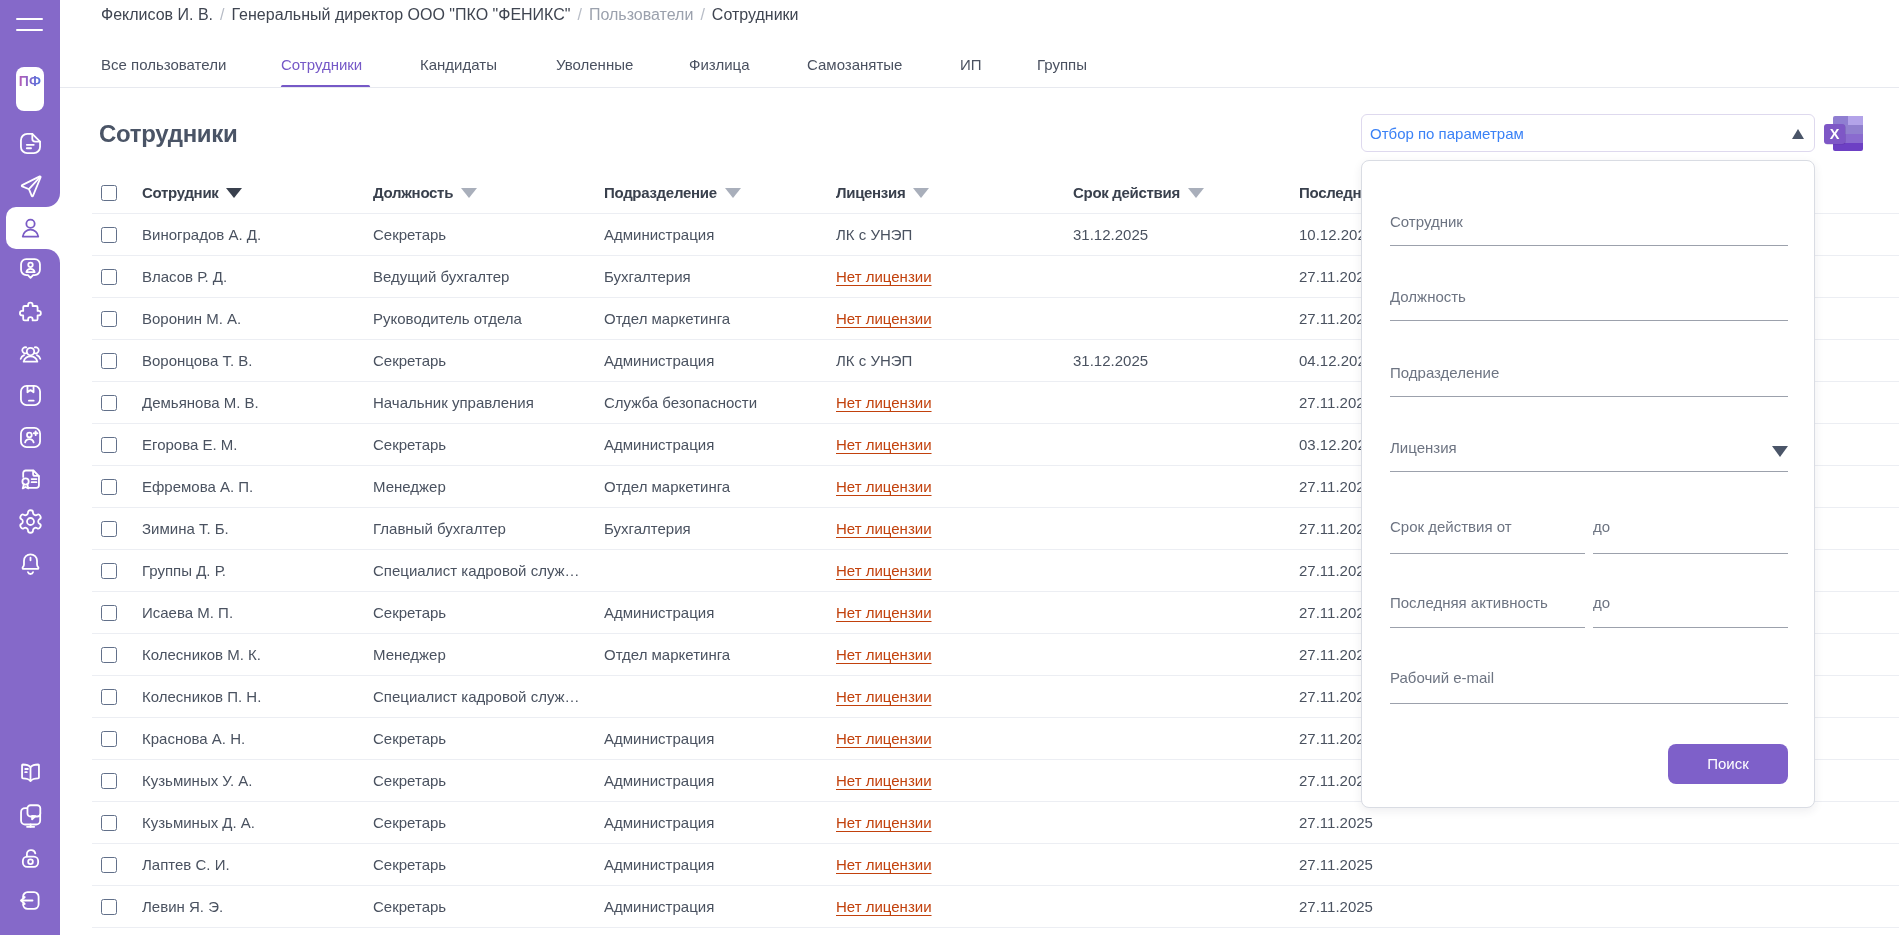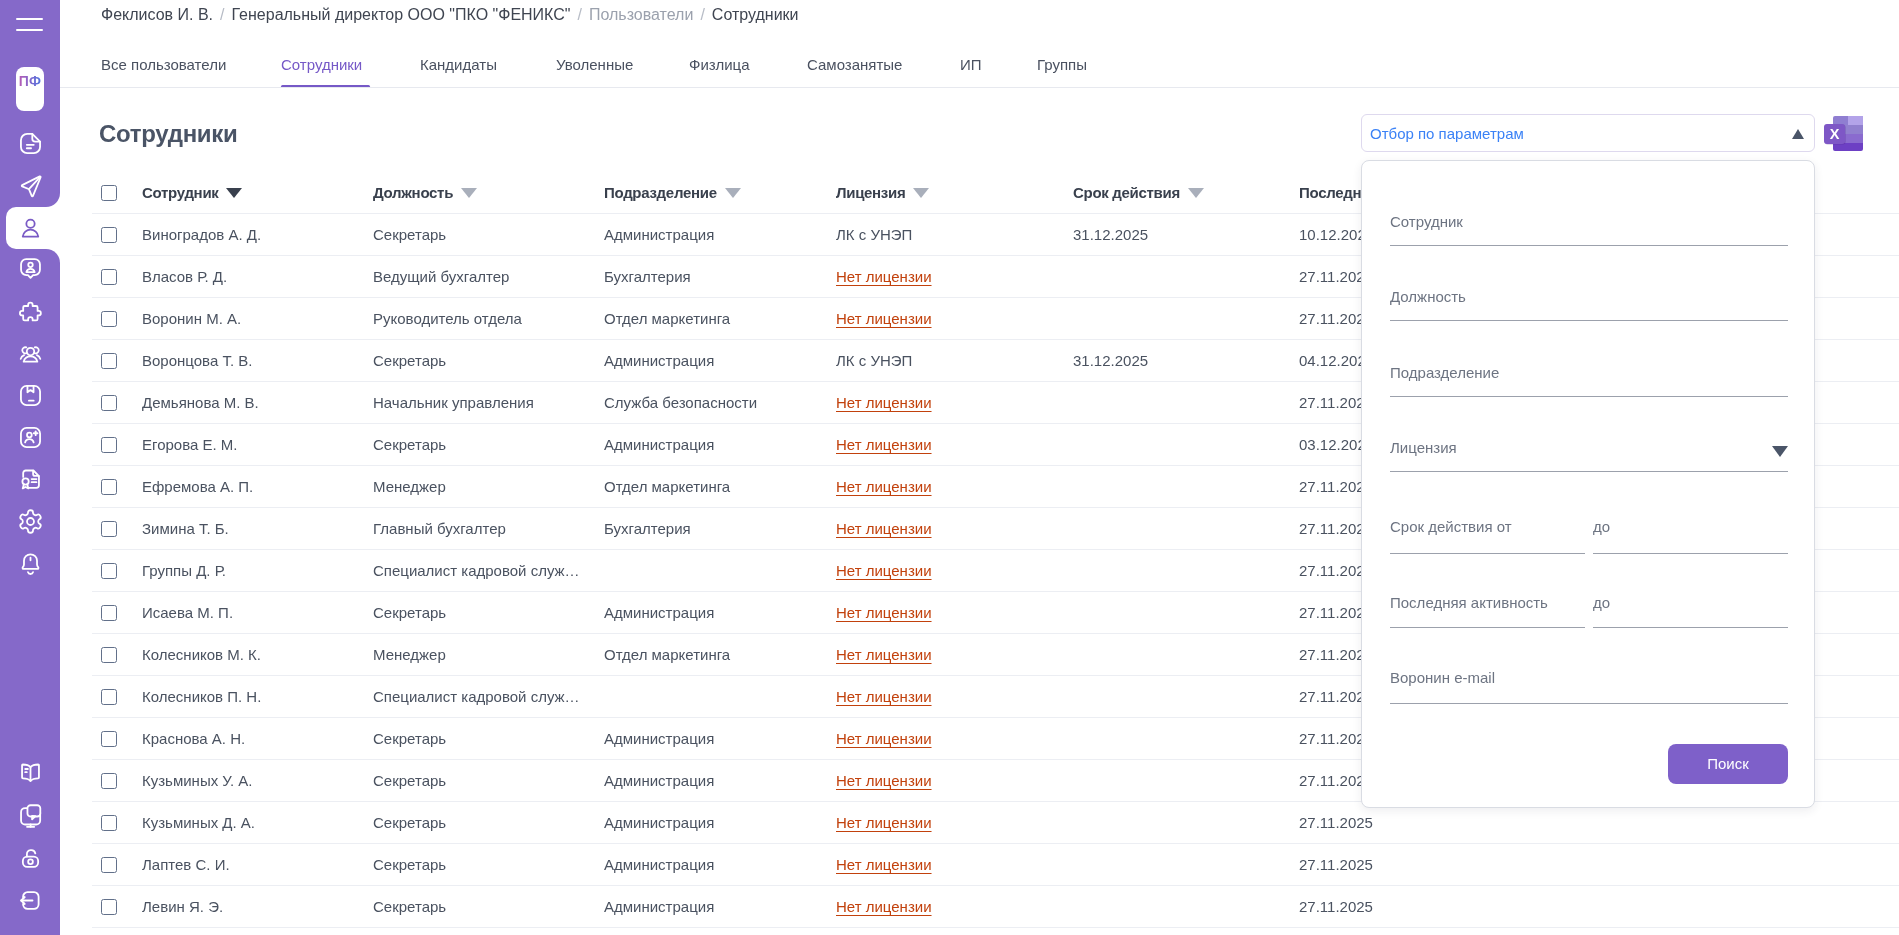--- a/index.html
+++ b/index.html
@@ -289,21 +289,21 @@
       <i class="ul" style="left:28px;top:310px;width:398px"></i>
     <i class="dn" style="left:410px;top:285px"></i>
     <span class="fl" style="left:28px;top:357px">Срок действия от</span>
       <i class="ul" style="left:28px;top:392px;width:195px"></i>
     <span class="fl" style="left:231px;top:357px">до</span>
       <i class="ul" style="left:231px;top:392px;width:195px"></i>
     <span class="fl" style="left:28px;top:433px">Последняя активность</span>
       <i class="ul" style="left:28px;top:466px;width:195px"></i>
     <span class="fl" style="left:231px;top:433px">до</span>
       <i class="ul" style="left:231px;top:466px;width:195px"></i>
-    <span class="fl" style="left:28px;top:508px">Воронин e-mail</span>
+    <span class="fl" style="left:28px;top:508px">Рабочий e-mail</span>
       <i class="ul" style="left:28px;top:542px;width:398px"></i>
     <div id="btn">Поиск</div>
   </div>
 
   <div id="side">
     <div id="burger">
         <i style="top:18px"></i>
         <i style="top:29px"></i>
       </div>
     <div id="pf"><b>ПФ</b></div>

